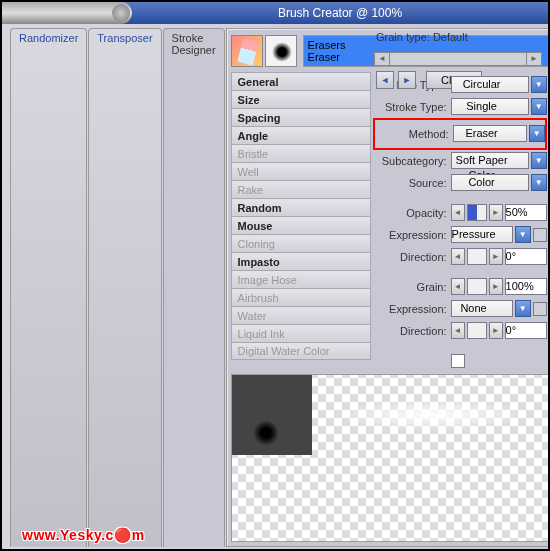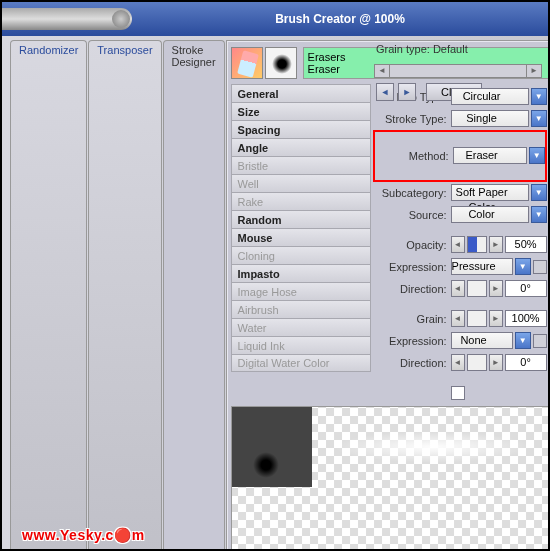--- a/index.html
+++ b/index.html
@@ -1,52 +1,52 @@
 <!DOCTYPE html>
 <html><head>
 <meta charset="utf-8">
 <style>
 *{box-sizing:border-box;margin:0;padding:0;font-family:Tahoma,Arial,sans-serif;font-size:11px}
 body{width:550px;height:551px;background:#fff;border:2px solid #000;position:relative}
-.titlebar{height:34px;background:linear-gradient(to bottom,#5a7bc2,#2a4b9c);display:flex;align-items:center;color:#fff;font-weight:bold}
+.titlebar{height:22px;background:linear-gradient(to bottom,#5a7bc2,#2a4b9c);display:flex;align-items:center;color:#fff;font-weight:normal}
 .zipper{width:130px;height:22px;background:linear-gradient(to bottom,#aaa,#ddd,#888);border-radius:0 11px 11px 0;position:relative}
 .zipper::after{content:"";position:absolute;right:2px;top:2px;width:18px;height:18px;background:radial-gradient(circle,#ccc,#777);border-radius:50%}
 .title{flex:1;text-align:center;font-size:12px}
 .body{display:flex;height:calc(100% - 22px);background:linear-gradient(to right,#d8d8e0,#c8c8d0)}
 .left{width:370px;padding:4px 2px 2px 8px;display:flex;flex-direction:row}
 .right{flex:1;padding:4px 6px 2px 2px;display:flex;flex-direction:column}
 .tabs{display:flex;margin-bottom:0}
 .tab{padding:3px 8px;background:linear-gradient(to bottom,#d8d8e0,#c0c0c8);border:1px solid #999;border-bottom:none;border-radius:4px 4px 0 0;margin-right:1px;color:#2a4b9c;cursor:pointer}
 .tab.active{background:#c8c8d5;color:#333;font-weight:normal}
 .panel{flex:1;background:#c8c8d5;border:1px solid #999;padding:4px;display:flex;flex-direction:column;box-shadow:inset 1px 1px 0 #e8e8f0}
 .brushrow{display:flex;align-items:center;height:36px;margin-bottom:3px}
 .brushicon{width:32px;height:32px;border:1px solid #888;background:linear-gradient(135deg,#fff,#ddd);margin-right:2px;position:relative}
 .pen{background:linear-gradient(135deg,#f88,#fc6)}
 .pen::after{content:"";position:absolute;left:8px;top:4px;width:16px;height:24px;background:linear-gradient(to bottom,#faa 40%,#cef 40%);transform:rotate(15deg);border-radius:2px}
 .dot{background:#f4f4f4}
 .dot::after{content:"";position:absolute;left:6px;top:6px;width:20px;height:20px;background:radial-gradient(circle,#000 30%,transparent 70%);border-radius:50%}
-.brushlabel{margin-left:4px;border:1px solid #999;flex:1;padding:2px 4px;background:#86efac;height:32px;display:flex;flex-direction:column;justify-content:center}
+.brushlabel{margin-left:4px;border:1px solid #999;flex:1;padding:2px 4px;background:#3b82f6;height:32px;display:flex;flex-direction:column;justify-content:center}
 .mainrow{display:flex;flex:1;gap:0}
 .catlist{width:140px}
 .cat{padding:2px 6px;border:1px solid #a8a8b0;border-bottom:none;background:linear-gradient(to bottom,#e4e4ea,#d0d0d8);color:#555;cursor:pointer;height:18px;display:flex;align-items:center}
 .cat:last-child{border-bottom:1px solid #a8a8b0}
 .cat.emph{font-weight:bold;color:#222}
 .cat.dim{color:#999}
 .props{flex:1;padding:2px}
 .prow{display:flex;align-items:center;height:21px;margin-bottom:1px}
 .plabel{width:78px;text-align:right;padding-right:4px;color:#333}
 .pctl{flex:1;display:flex;align-items:center;gap:2px}
 .combo{flex:1;height:17px;border:1px solid #7a7a8a;background:linear-gradient(to bottom,#f8f8f8,#e8e8e8);text-align:center;line-height:15px;position:relative;padding-right:16px}
 .cbbtn{width:16px;height:17px;background:linear-gradient(to bottom,#7aa5e8,#4a75c8);border:1px solid #3a5a9a;display:flex;align-items:center;justify-content:center;color:#fff;font-size:8px;cursor:pointer}
-.hl{border:2px solid #f00;padding:13px 0;margin:0 0}
+.hl{border:2px solid #f00;padding:3px 0;margin:0 0}
 .sep{height:8px}
 .slider{flex:1;height:17px;border:1px solid #7a7a8a;background:linear-gradient(to right,#3a5ac8 0%,#3a5ac8 50%,#f0f0f0 50%);position:relative}
 .slider.empty{background:#f0f0f0}
 .sbtn{width:14px;height:17px;border:1px solid #7a7a8a;background:linear-gradient(to bottom,#f0f0f0,#d0d0d0);display:flex;align-items:center;justify-content:center;font-size:8px;color:#666;cursor:pointer}
-.nval{width:42px;height:17px;border:1px solid #7a7a8a;background:#fff;text-align:center;line-height:15px}
+.nval{width:42px;height:17px;border:1px solid #7a7a8a;background:#fff;line-height:15px}
 .chk{width:14px;height:14px;border:1px solid #7a7a8a;background:#fff;margin-right:4px}
 .link{width:14px;height:14px;border:1px solid #7a7a8a;background:#d0d0d8}
 .preview{flex:1;margin-top:auto;height:80px;border:1px solid #999;background:repeating-conic-gradient(#ddd 0% 25%,#fff 0% 50%) 50%/16px 16px;position:relative;overflow:hidden}
 .preview::before{content:"";position:absolute;left:0;top:0;width:80px;height:80px;background:#444}
 .preview::after{content:"";position:absolute;left:20px;top:44px;width:28px;height:28px;background:radial-gradient(circle,#000 25%,transparent 65%)}
 .stroke-white{position:absolute;left:60px;top:18px;width:280px;height:44px;background:radial-gradient(ellipse 140px 22px,rgba(255,255,255,0.95),transparent 70%)}
 .wm{position:absolute;left:20px;bottom:6px;color:#e00;font-weight:bold;font-size:14px;text-shadow:1px 1px 0 #fff,-1px -1px 0 #fff,1px -1px 0 #fff,-1px 1px 0 #fff;letter-spacing:0.5px}
 .rlabel{height:22px;padding:3px 2px;color:#333}
 .canvas{flex:1;border:2px inset #888;background:#fff;position:relative;overflow:hidden}
 .smudge1{position:absolute;left:0;top:0;width:110px;height:160px;background:radial-gradient(ellipse at 30% 30%,#000 10%,#666 40%,transparent 70%);filter:blur(6px)}

